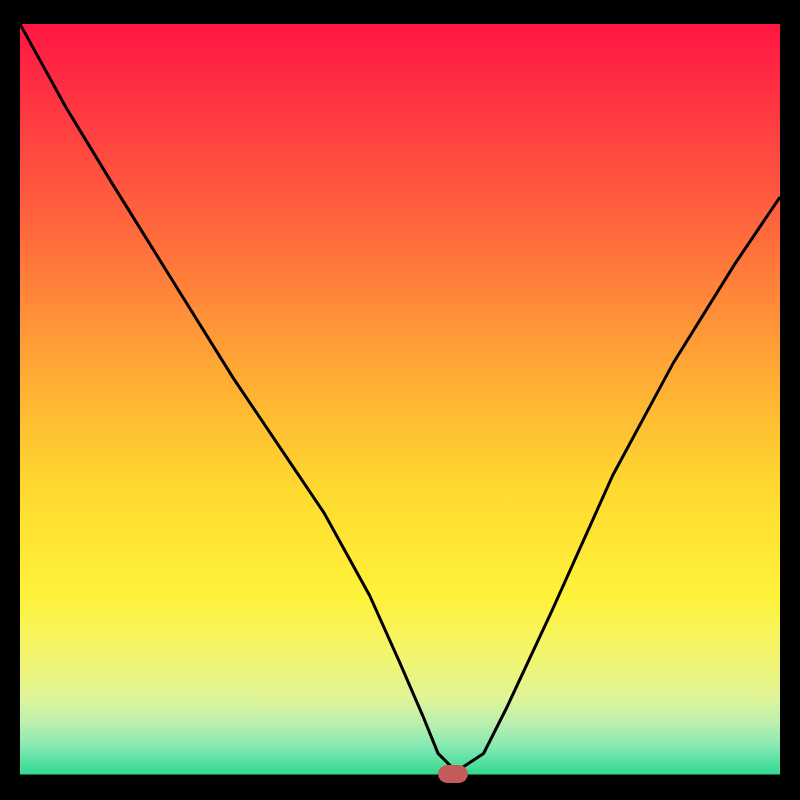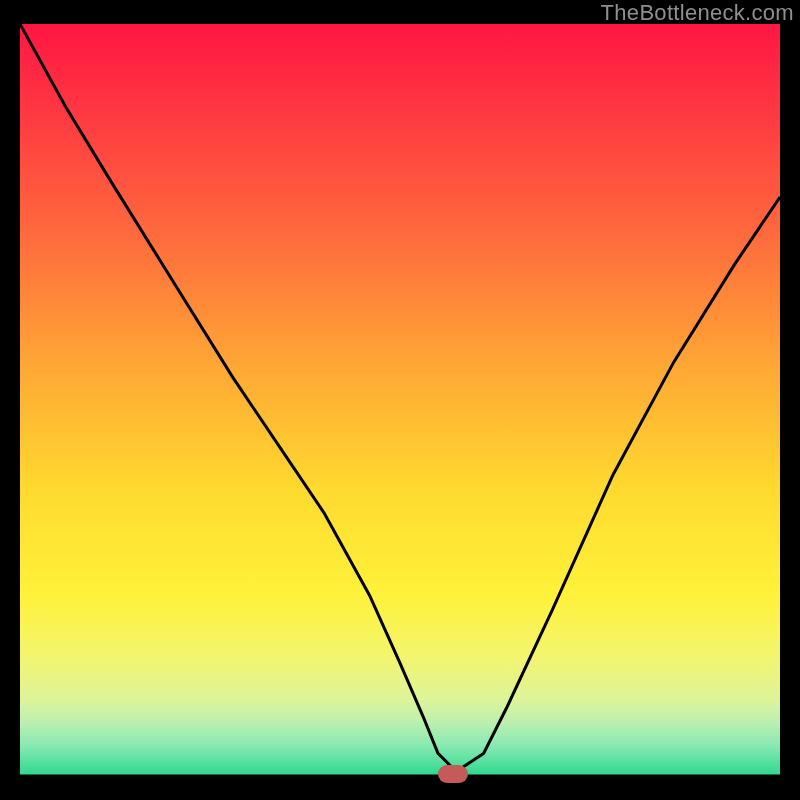--- a/index.html
+++ b/index.html
@@ -48,21 +48,20 @@
     border-radius: 9px;
     background: #c45a5a;
     z-index: 3;
   }
 </style>
 </head>
 <body>
 
 <div class="frame">
 
-  <div class="watermark">TheBottleneck.com</div>
 
   <div class="plot-wrap">
     <svg class="plot" viewBox="0 0 760 752" preserveAspectRatio="none">
       <defs>
         <linearGradient id="bg" x1="0" y1="0" x2="0" y2="1">
             <stop offset="0%" stop-color="#ff1643"></stop>
             <stop offset="10%" stop-color="#ff3342"></stop>
             <stop offset="28.000000000000004%" stop-color="#ff6a3d"></stop>
             <stop offset="46%" stop-color="#ffa935"></stop>
             <stop offset="62%" stop-color="#ffda2f"></stop>

